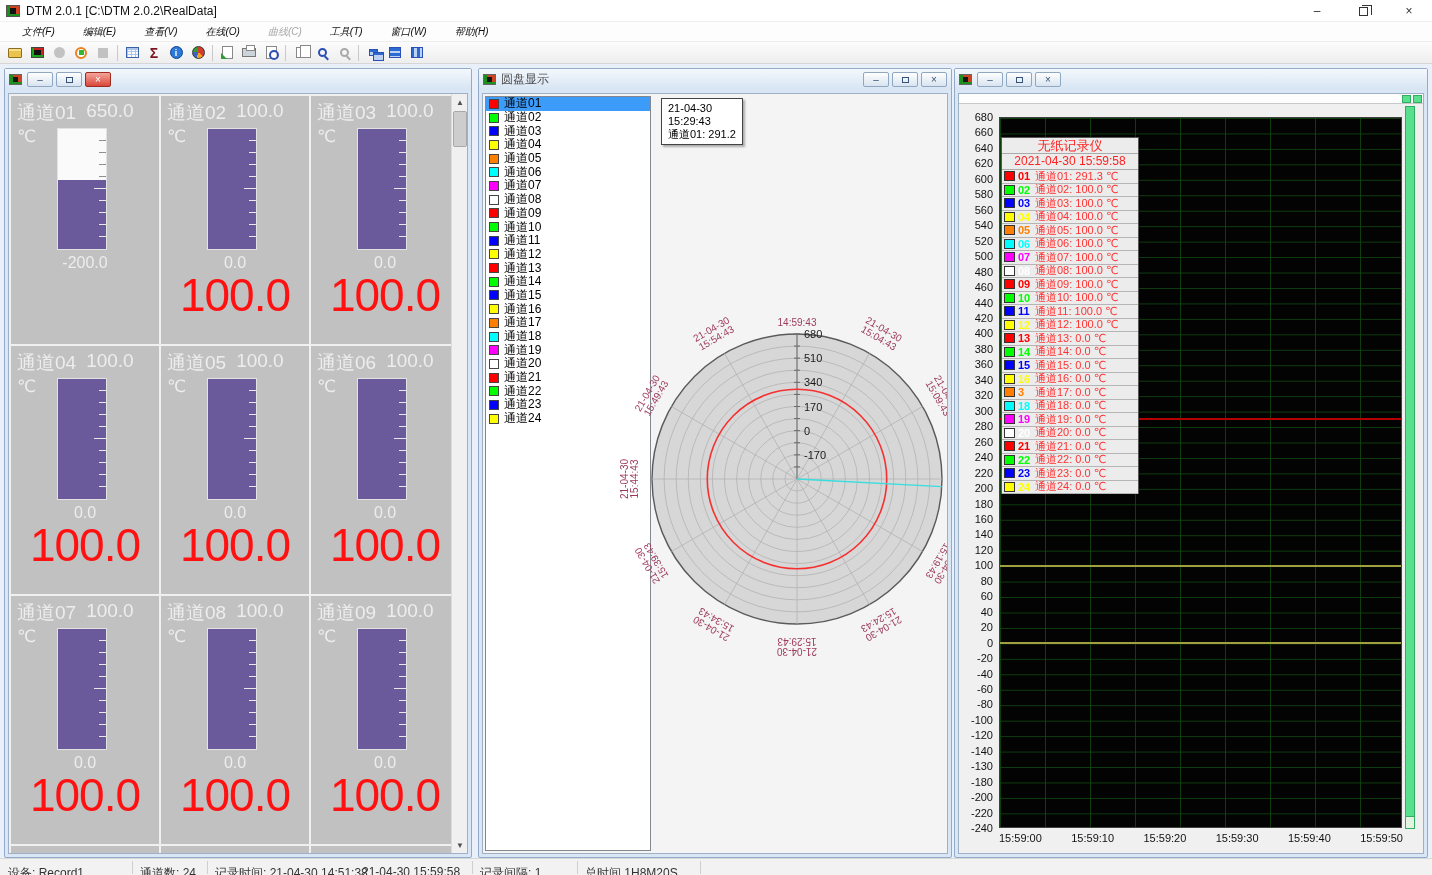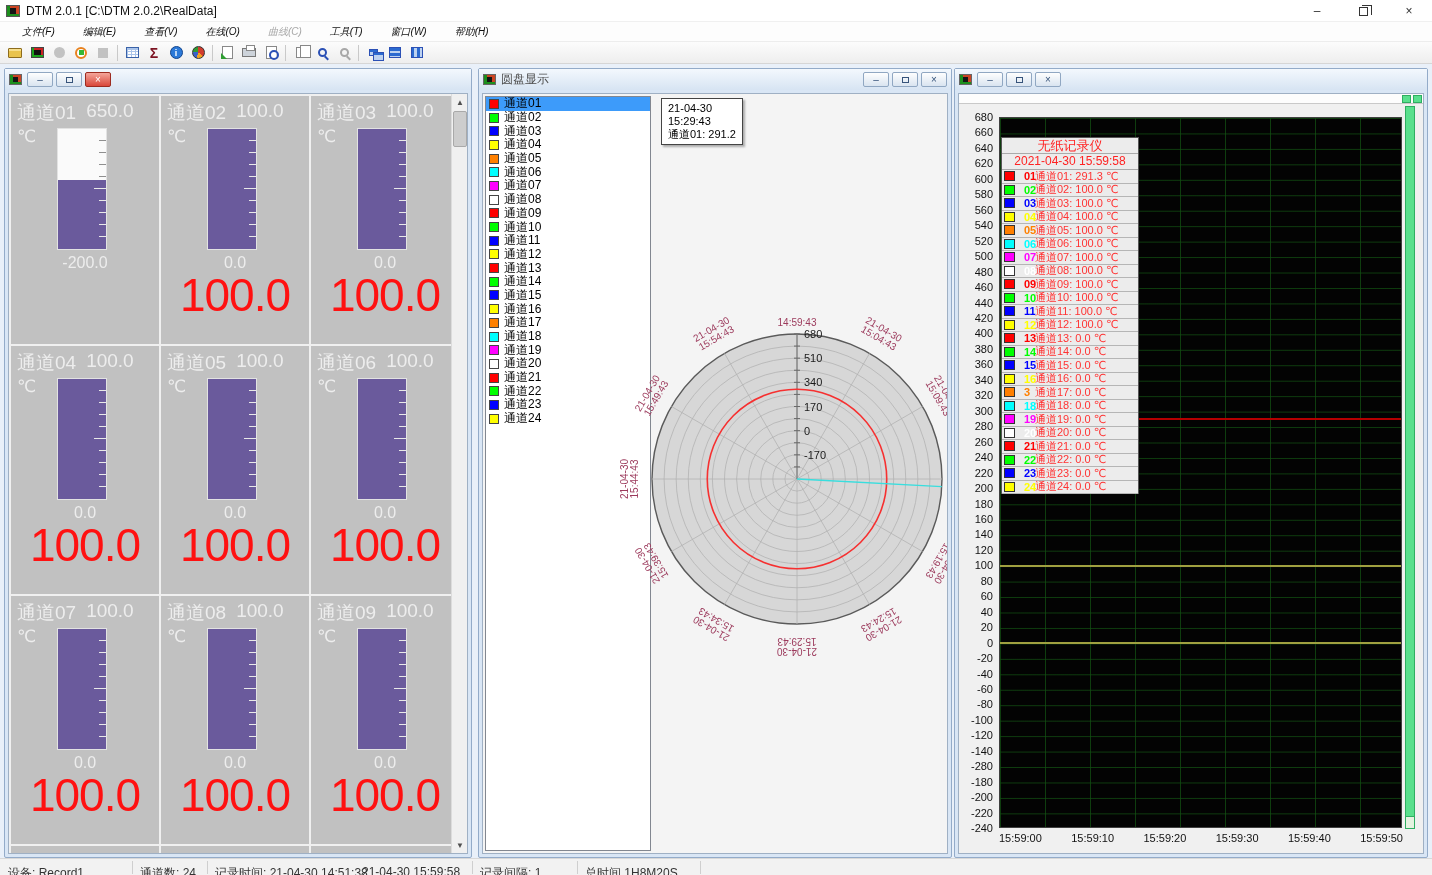--- a/index.html
+++ b/index.html
@@ -124,21 +124,21 @@
   .tplot { position:absolute; left:40px; top:23px; width:403px; height:711px; background:#030303; border:1px solid #404040;
     background-image:linear-gradient(rgba(18,80,18,.75) 1px, transparent 1px),
                      linear-gradient(90deg, rgba(18,80,18,.75) 1px, transparent 1px);
     background-size:100% 15.46px, 45px 100%; }
   .hline { position:absolute; left:0; right:0; height:2px; }
   .tlegend { position:absolute; left:42px; top:19px; width:138px; height:357px; background:#ececec; border:1px solid #555;margin-top:24px; }
   .tl-title { height:16px; text-align:center; font-size:13px; color:#ff2222; border-bottom:1px solid #aaa; line-height:16px; }
   .tl-date { height:16px; text-align:center; font-size:12px; color:#ff2222; border-bottom:1px solid #aaa; line-height:15px; }
   .lrow { height:13.5px; display:flex; align-items:center; border-bottom:1px solid #b5b5b5; padding-left:2px; }
   .lrow .sw { width:11px; height:10px; border:1px solid #333; flex:0 0 auto; }
-  .lrow .lnum { font-size:11px; width:20px; text-align:left; padding-left:9px; font-weight:bold; }
+  .lrow .lnum { font-size:11px; width:20px; text-align:left; padding-left:3px; font-weight:bold; }
   .lrow .ltxt { font-size:11px; color:#ff3333; white-space:nowrap; }
   .gscroll { position:absolute; left:446px; top:12px; width:10px; height:723px; background:#59e08d; border:1px solid #2fae62; }
   .gscroll .endbox { position:absolute; left:0; right:0; bottom:0; height:12px; background:#e4f2e0; border-top:1px solid #2fae62; }
   .xlabels { position:absolute; left:40px; top:738px; width:404px; display:flex; justify-content:space-between; }
   .xtick { font-size:11px; color:#111; }
 
   
   .statusbar { position:absolute; left:0; top:858px; right:0; height:17px; background:#f2f2f2; border-top:1px solid #d8d8d8; }
   .sitem { position:absolute; top:6px; font-size:12px; color:#333; white-space:nowrap; }
   .ssep { position:absolute; top:2px; width:1px; height:13px; background:#cfcfcf; }
@@ -719,21 +719,21 @@
             <span class="ytick" style="top: 494.72px;">40</span>
             <span class="ytick" style="top: 510.18px;">20</span>
             <span class="ytick" style="top: 525.64px;">0</span>
             <span class="ytick" style="top: 541.1px;">-20</span>
             <span class="ytick" style="top: 556.56px;">-40</span>
             <span class="ytick" style="top: 572.02px;">-60</span>
             <span class="ytick" style="top: 587.48px;">-80</span>
             <span class="ytick" style="top: 602.94px; text-align: center;">-100</span>
             <span class="ytick" style="top: 618.4px;">-120</span>
             <span class="ytick" style="top: 633.86px;">-140</span>
-            <span class="ytick" style="top: 649.32px;">-280</span>
+            <span class="ytick" style="top: 649.32px;">-130</span>
             <span class="ytick" style="top: 664.78px;">-180</span>
             <span class="ytick" style="top: 680.24px;">-200</span>
             <span class="ytick" style="top: 695.7px;">-220</span>
             <span class="ytick" style="top: 711.16px;">-240</span>
           </div>
         <div class="tplot">
           <div style="display:contents">
             
           <div class="hline" style="top: 42.25%; background: rgb(180, 0, 0);"></div><div class="hline" style="top: 63.0435%; background: rgb(160, 160, 64);"></div><div class="hline" style="top: 73.913%; background: rgb(160, 160, 64);"></div></div>
         </div>

